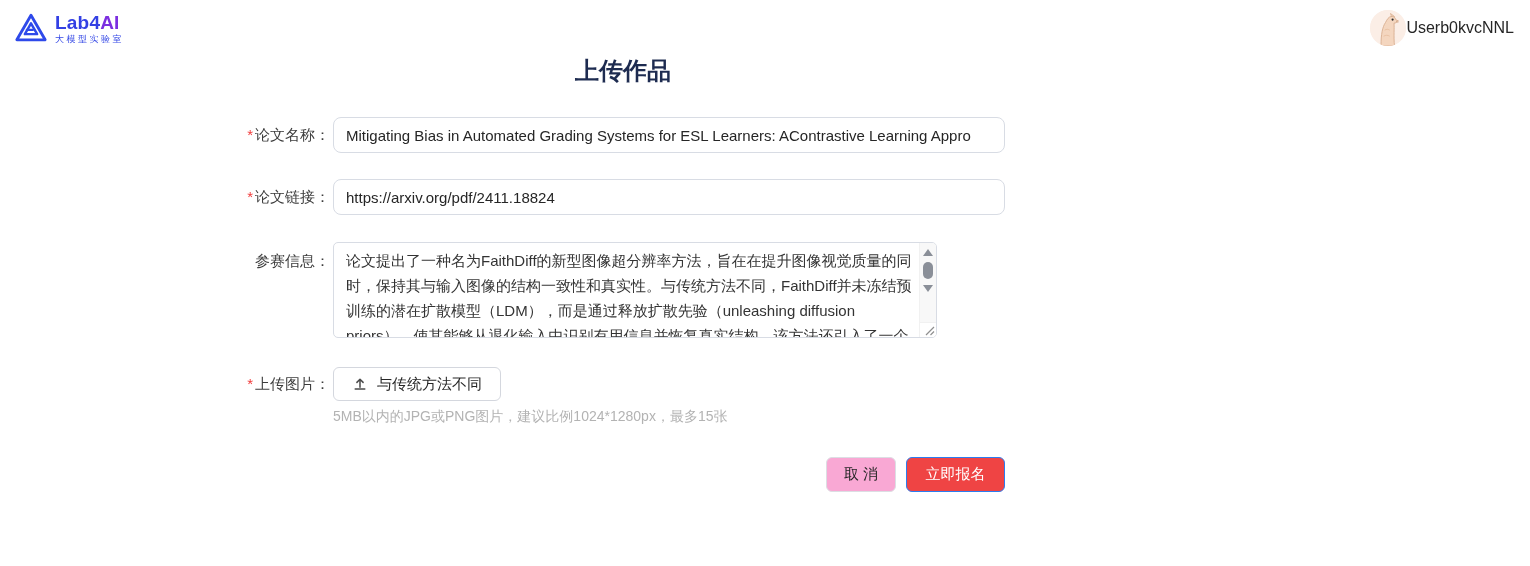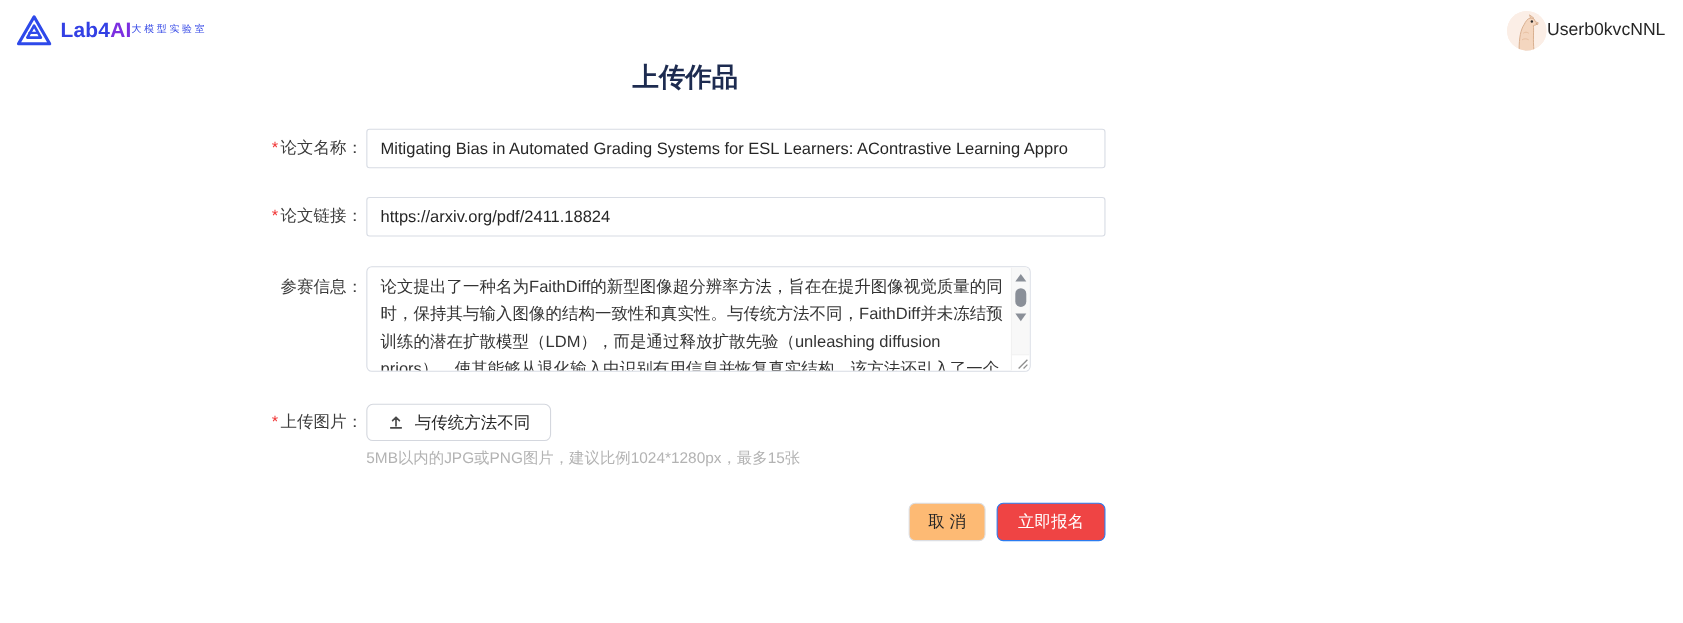--- a/index.html
+++ b/index.html
@@ -14,21 +14,21 @@
     background:#ffffff;
     overflow:hidden;
   }
 
   
   .header {
     display:flex; align-items:center; justify-content:space-between;
     height:56px; padding:0 16px 0 14px;
   }
   .logo { display:flex; align-items:center; gap:7px; cursor:pointer; }
-  .logo-text { display:flex; flex-direction:row; line-height:1; }
+  .logo-text { display:flex; flex-direction:column; line-height:1; }
   .logo-title {
     font-size:19px; font-weight:800; letter-spacing:.2px;
   }
   .logo-title .lt-a { color:#3340e4; }
   .logo-title .lt-b { color:#7c2fe0; }
   .logo-subtitle {
     margin-top:3px; font-size:9px; letter-spacing:2.5px; color:#3549e6;
   }
   .user { display:flex; align-items:center; cursor:pointer; }
   .avatar {
@@ -51,21 +51,21 @@
     font-size:15px; color:#3c3c3c; white-space:nowrap;
   }
   .lh-input { line-height:36px; }
   .lh-btn   { line-height:34px; }
   .lh-area  { line-height:25px; padding-top:6px; }
   .required { color:#f13a3a; margin-right:2px; }
   .control { margin-left:3px; width:672px; }
 
   .text-input {
     width:100%; height:36px;
-    border:1px solid #d8dce4; border-radius:3px;
+    border:1px solid #d8dce4; border-radius:8px;
     padding:0 12px; font-size:15px; color:#262626;
     font-family:"Liberation Sans","DejaVu Sans",sans-serif;
     background:#fff; outline:none;
   }
 
   
   .textarea-box {
     position:relative; width:604px; height:96px;
     border:1px solid #d8dce4; border-radius:5px;
     background:#fff; overflow:hidden;
@@ -112,21 +112,21 @@
   
   .actions {
     display:flex; justify-content:flex-end; gap:10px;
     margin-left:93px; width:672px; margin-top:31px;
   }
   .btn {
     height:35px; border-radius:6px; font-size:15px; cursor:pointer;
     font-family:"Liberation Sans","DejaVu Sans",sans-serif;
   }
   .btn-cancel {
-    width:70px; background:#fdba74; border:1px solid #dcdee3; color:#262626;
+    width:70px; background:#f9a8d4; border:1px solid #dcdee3; color:#262626;
   }
   .btn-submit {
     width:99px; background:#ef4444; border:1px solid #2b7cf0; color:#fff;
   }
 </style>
 </head>
 <body>
 
 <div class="page">
 

